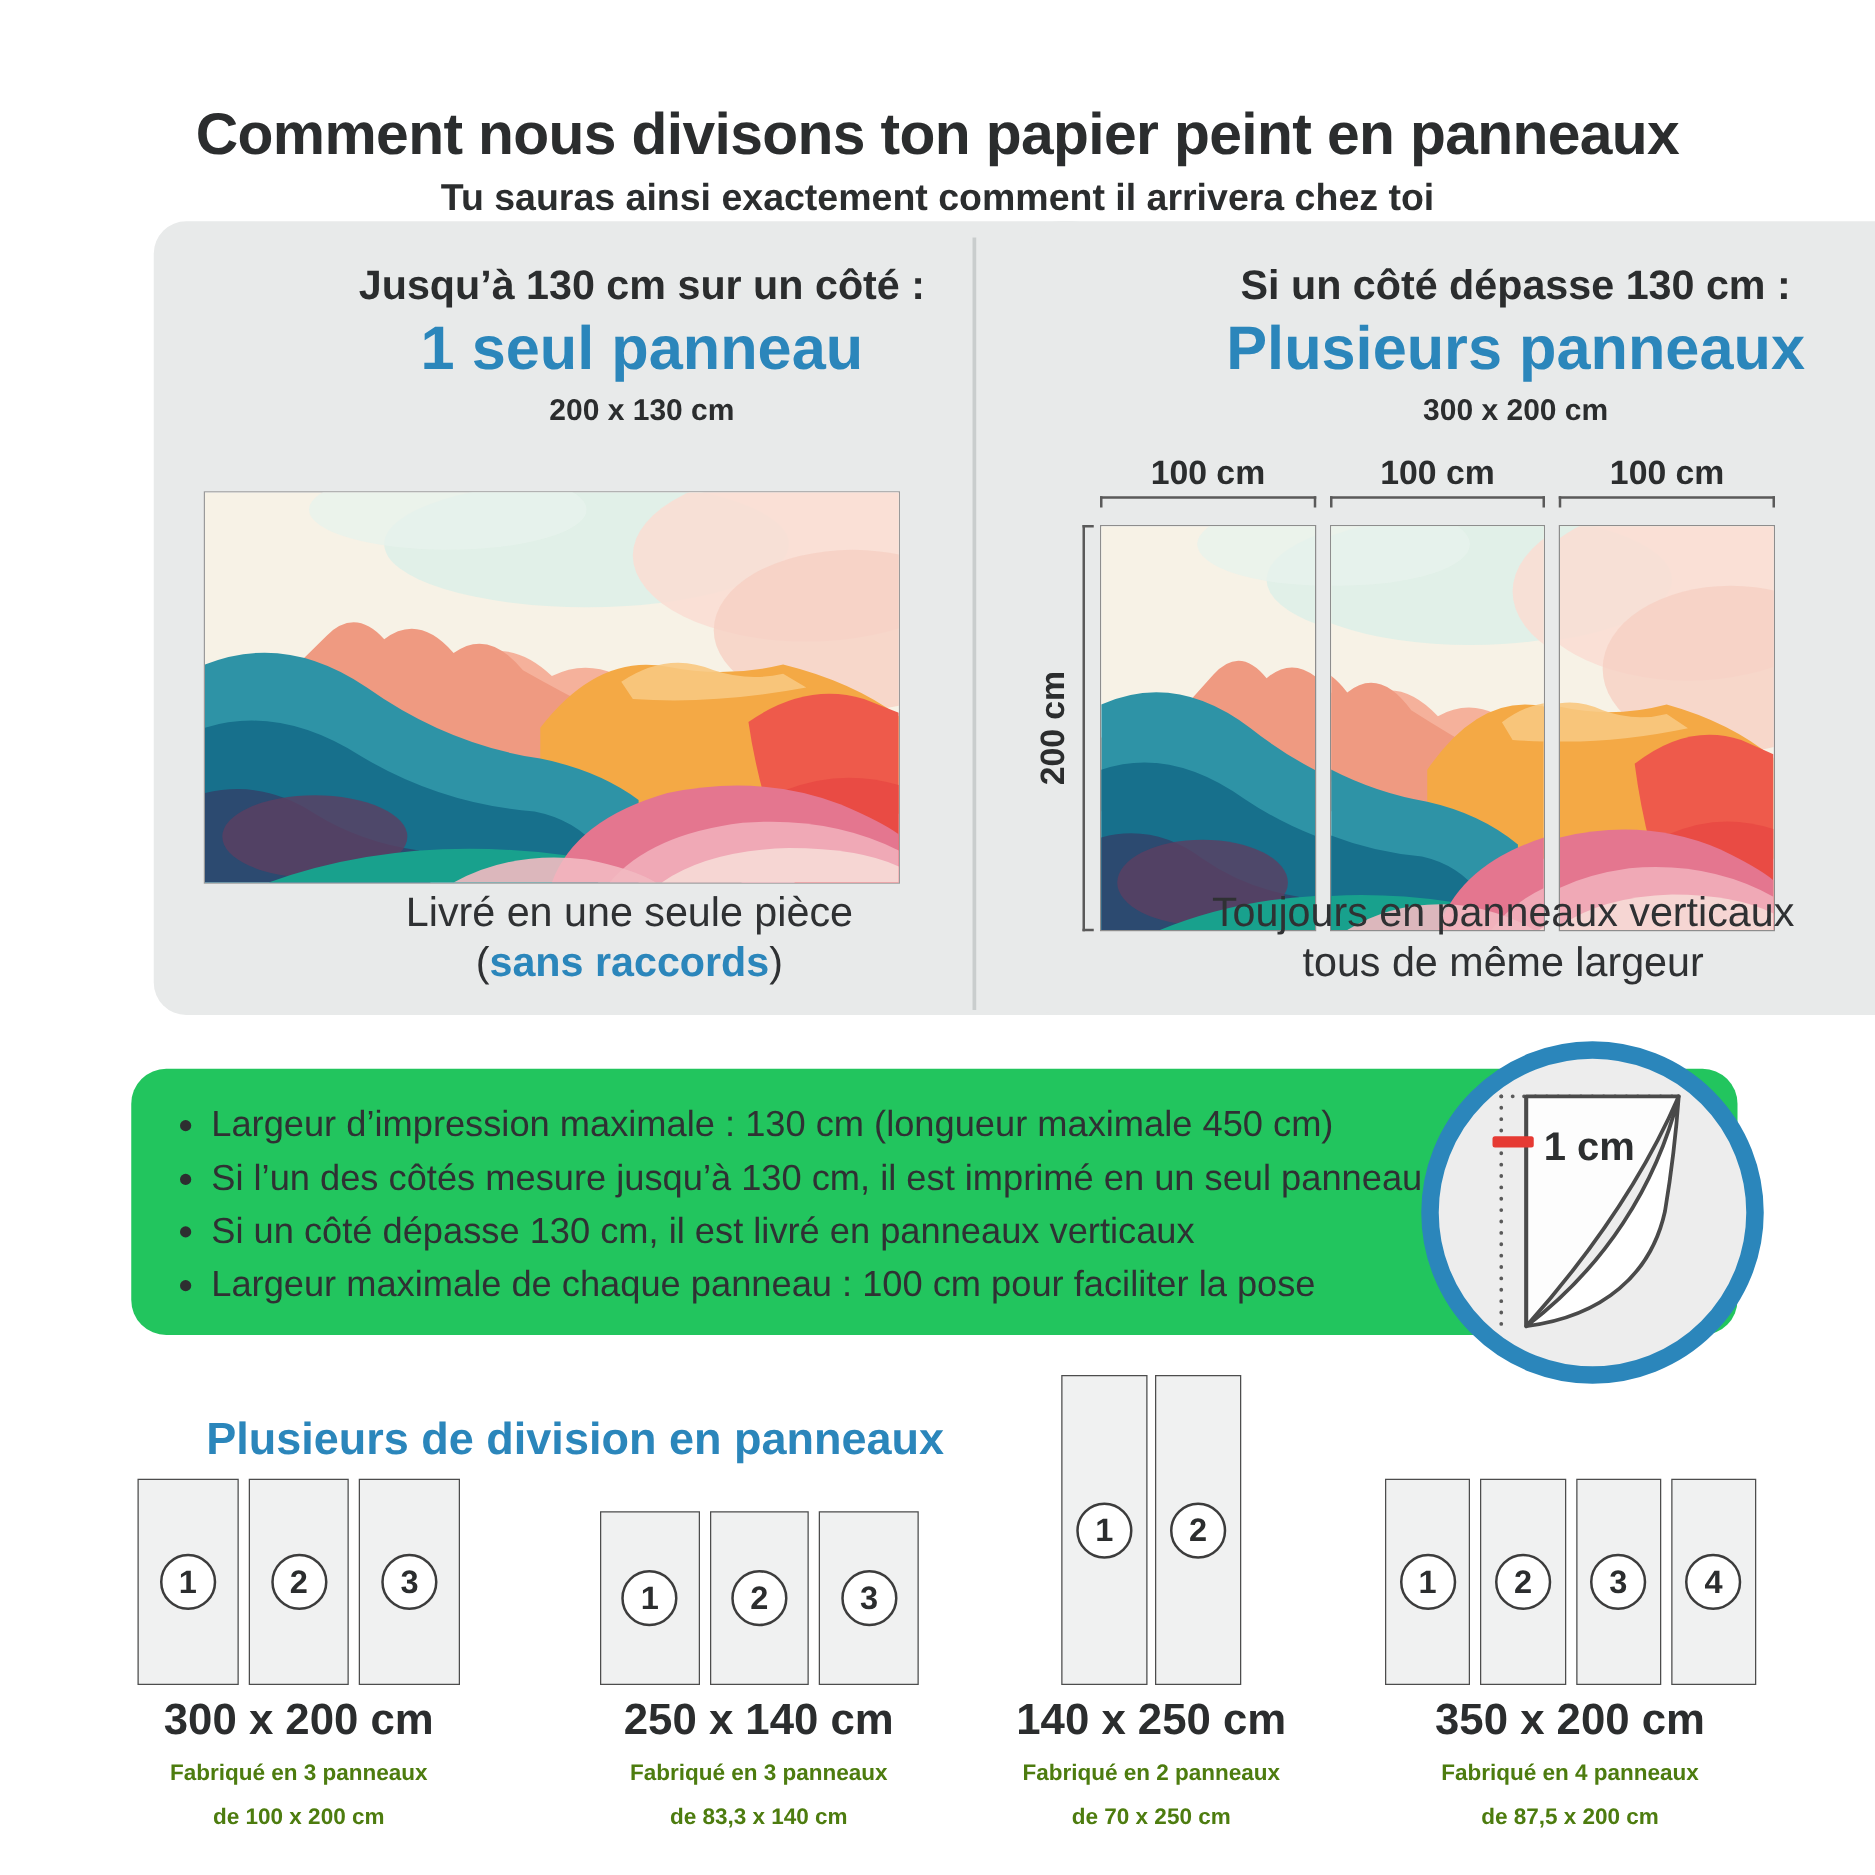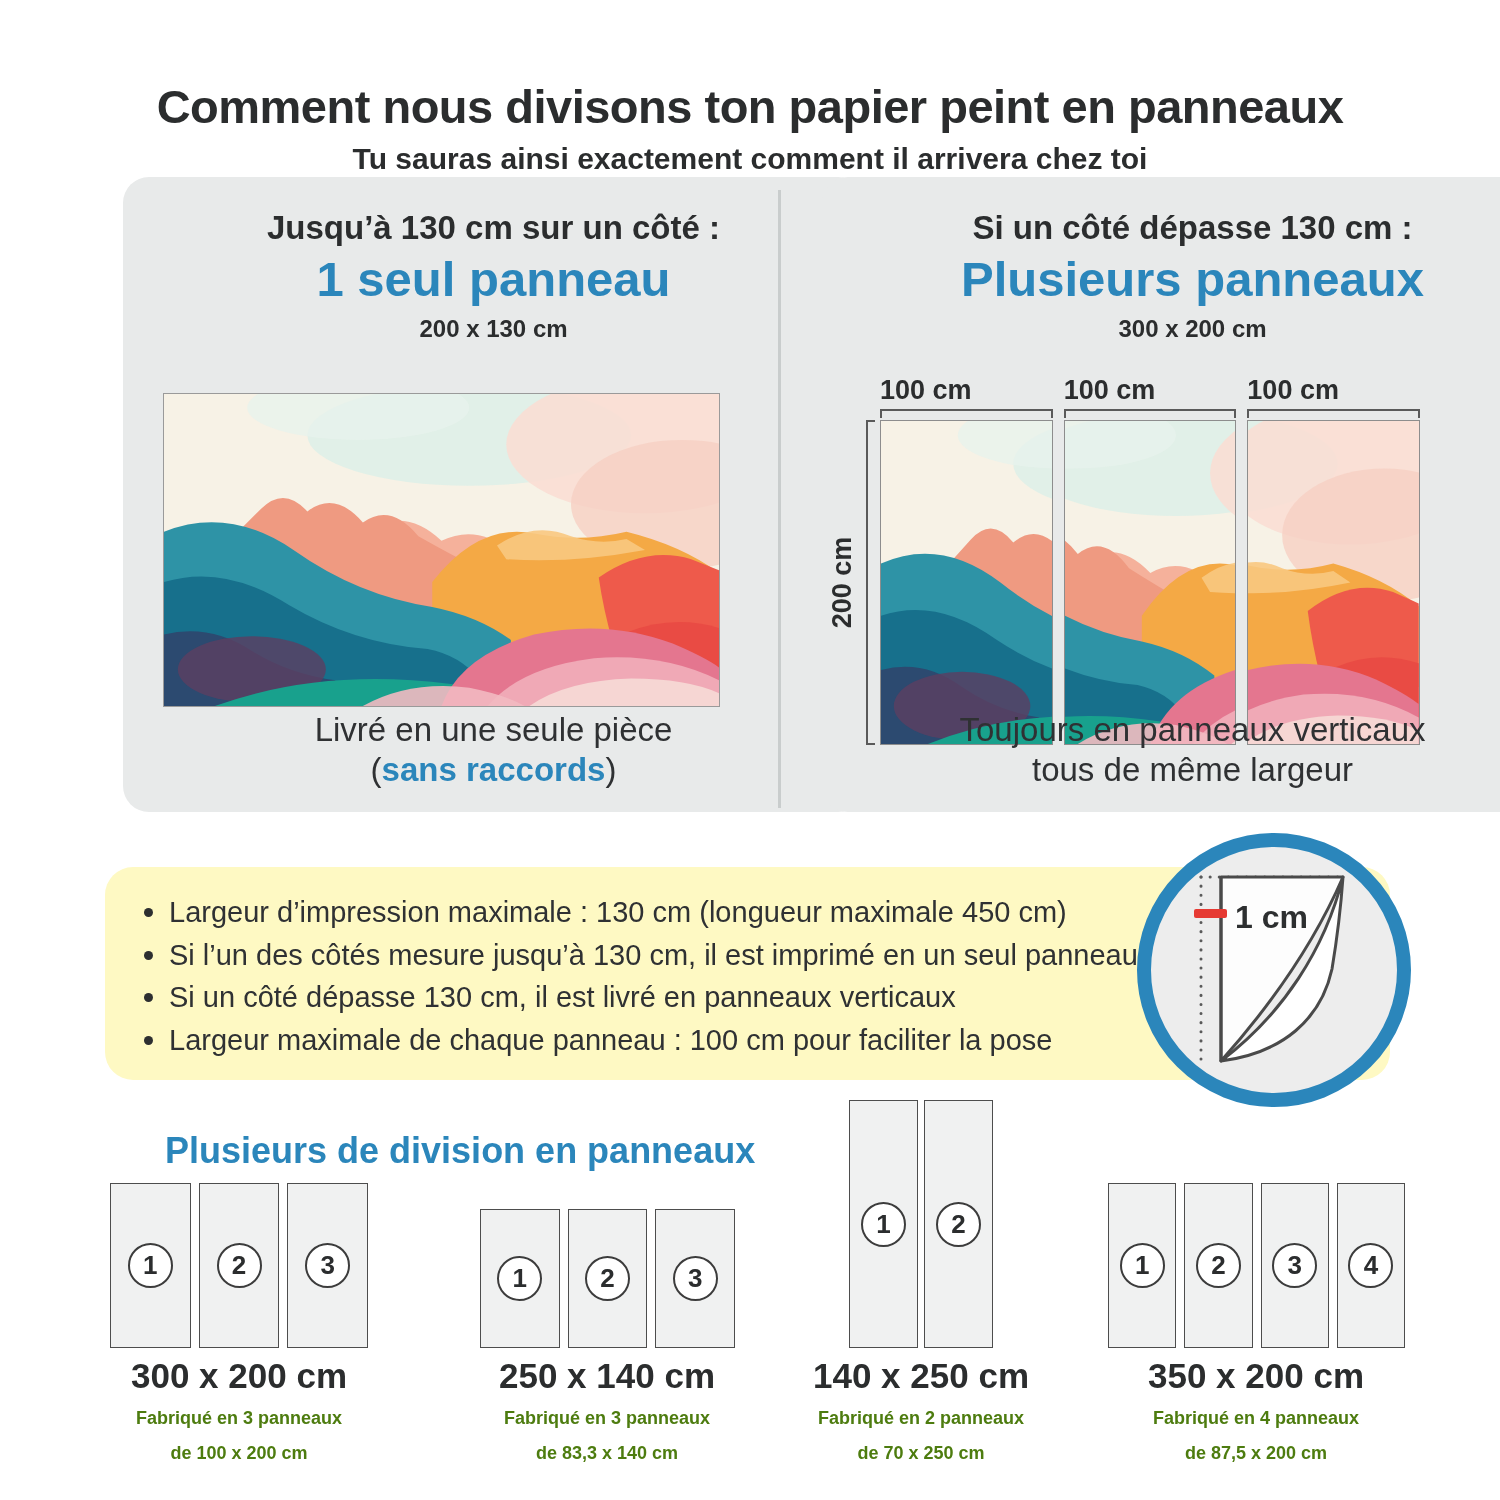--- a/index.html
+++ b/index.html
@@ -10,56 +10,56 @@
   .abs { position:absolute; }
 
   
   .page-title { top:48px; left:0; width:1500px; text-align:center;
     font-size:47px; font-weight:800; color:#2b2d2e; letter-spacing:-0.5px; }
   .page-subtitle { top:112px; left:0; width:1500px; text-align:center;
     font-size:30px; font-weight:600; color:#2b2d2e; }
 
   
   .card { top:177px; width:741px; height:635px; background:#e8eaea;
-    border-radius:26px; text-align:center; }
+    border-radius:26px; text-align:center;padding-left:20px; }
   .card-left { left:123px; }
   .card-right { left:822px; }
   .v-divider { left:778px; top:190px; width:3px; height:618px; background:#c9cdcd; }
 
   .card-heading { margin-top:32px; font-size:33px; font-weight:800; color:#2b2d2e; }
   .card-title   { margin-top:4px; font-size:49px; font-weight:800; color:#2b86bb; }
   .card-size    { margin-top:8px; font-size:24px; font-weight:800; color:#2b2d2e; }
 
   .art-frame { left:40px; top:216px; width:557px; height:314px;
     border:1px solid #9a9a9a; background:#fff; box-sizing:border-box; }
   .art-frame svg { display:block; width:100%; height:100%; }
 
   .card-caption { left:0; bottom:22px; width:100%; text-align:center;
     font-size:33px; font-weight:500; line-height:40px; color:#2f3133; }
   .blue-bold { color:#2b86bb; font-weight:800; }
 
   
   .measure-row { left:58px; top:186px; width:540px; display:flex; gap:11px; }
-  .m-col { width:173px; text-align:left;margin-top:12px; }
+  .m-col { width:173px; text-align:center; }
   .m-label { font-size:27px; font-weight:600; color:#2b2d2e; }
   .h-bracket { margin-top:3px; height:9px; box-sizing:border-box;
     border-top:2px solid #5a5a5a; border-left:2px solid #5a5a5a; border-right:2px solid #5a5a5a; }
   .v-measure-label { left:2px; top:243px; width:38px; height:325px;
     display:flex; align-items:center; justify-content:center; }
   .v-measure-label span { transform:rotate(-90deg); white-space:nowrap;
     font-size:27px; font-weight:600; color:#2b2d2e; }
   .v-bracket { left:44px; top:243px; width:9px; height:325px; box-sizing:border-box;
     border-left:2px solid #5a5a5a; border-top:2px solid #5a5a5a; border-bottom:2px solid #5a5a5a; }
   .strips { left:58px; top:243px; width:540px; height:325px; display:flex; gap:11px; }
   .strips svg { display:block; width:173px; height:325px; border:1px solid #8d8d8d;
     box-sizing:border-box; background:#fff; }
 
   
   .info-bar { left:105px; top:855px; width:1285px; height:213px;
-    background:#fef9c3; border-radius:28px;margin-top:12px; }
+    background:#22c55e; border-radius:28px; }
   .info-bar ul { margin:0; padding:24px 0 0 30px; list-style:none; }
   .info-bar li { position:relative; padding-left:34px; font-size:29px;
     font-weight:500; line-height:42.5px; color:#2f3133; }
   .info-bar li::before { content:''; position:absolute; left:9px; top:17px;
     width:9px; height:9px; border-radius:50%; background:#2d2f30; }
 
   .overlap-badge { left:1137px; top:833px; width:274px; height:274px;
     box-sizing:border-box; border:14px solid #2b86bb; border-radius:50%;
     background:#ededed; }
   .overlap-badge svg { display:block; width:100%; height:100%; }

